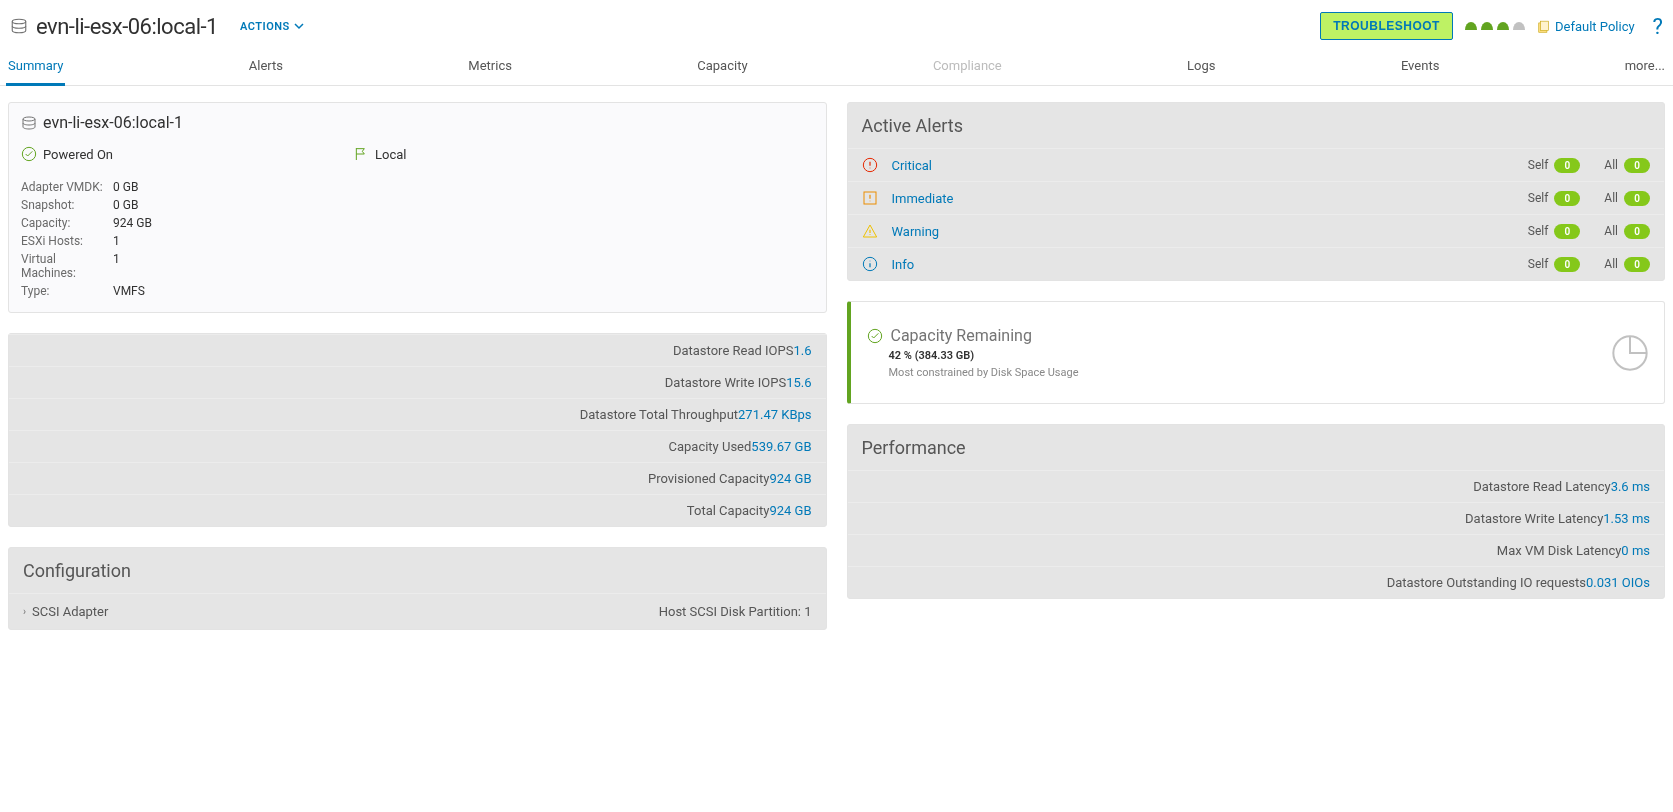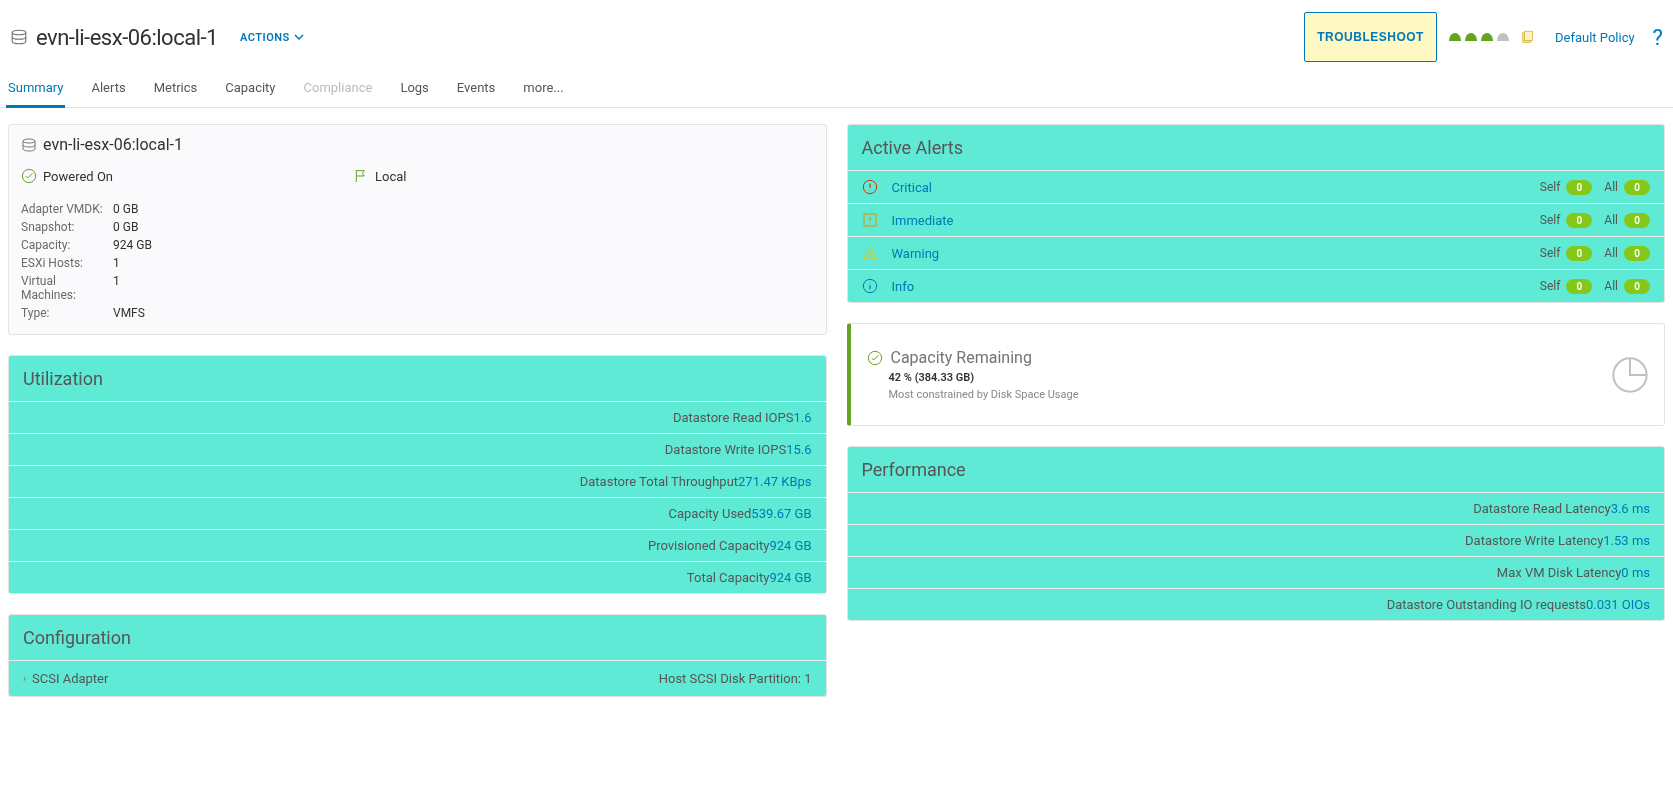--- a/index.html
+++ b/index.html
@@ -5,57 +5,57 @@
   * { box-sizing: border-box; margin: 0; padding: 0; }
   body { font-family: -apple-system, BlinkMacSystemFont, "Segoe UI", Roboto, Arial, sans-serif; font-size: 13px; color: #565656; background: #fff; }
   a { color: #0079b8; text-decoration: none; }
 
   .page-header { display: flex; align-items: center; padding: 12px 10px 6px 10px; }
   .page-header .left { display: flex; align-items: center; gap: 8px; }
   .page-header .title { font-size: 22px; font-weight: 400; color: #313131; letter-spacing: -0.5px; }
   .datastore-icon { width: 18px; height: 18px; color: #737373; }
   .actions-link { color: #0079b8; font-size: 11px; font-weight: 600; letter-spacing: 0.5px; margin-left: 14px; display: inline-flex; align-items: center; gap: 4px; }
   .page-header .right { margin-left: auto; display: flex; align-items: center; gap: 12px; }
-  .troubleshoot-btn { border: 1px solid #0079b8; color: #0079b8; background: #fef9c3; padding: 17px 12px; font-size: 12px; font-weight: 600; letter-spacing: 0.5px; cursor: pointer; border-radius: 2px; }
+  .troubleshoot-btn { border: 1px solid #0079b8; color: #0079b8; background: #bef264; padding: 6px 12px; font-size: 12px; font-weight: 600; letter-spacing: 0.5px; cursor: pointer; border-radius: 2px; }
   .badge-icons { display: flex; gap: 4px; align-items: center; }
   .badge-dot { width: 12px; height: 8px; border-radius: 50% 50% 0 0 / 100% 100% 0 0; background: #62a420; }
   .badge-dot.gray { background: #c1c1c1; }
-  .policy-link { color: #0079b8; font-size: 13px; display:inline-flex; align-items:flex-start; gap:20px; }
+  .policy-link { color: #0079b8; font-size: 13px; display:inline-flex; align-items:flex-end; gap:4px; }
   .help-icon { color: #0079b8; font-size: 22px; font-weight: 400; margin-left: 6px; }
 
-  .tabs { display: flex; gap: 24px; padding: 4px 6px 0 6px; border-bottom: 1px solid #e3e3e3; font-size: 13px; }
+  .tabs { display: flex; gap: 24px; padding: 4px 6px 0 6px; border-bottom: 1px solid #e3e3e3; font-size: 13px; justify-content: space-between; }
   .tabs .tab { padding: 8px 2px 10px 2px; color: #565656; cursor:pointer; }
   .tabs .tab.active { color: #0079b8; border-bottom: 3px solid #0079b8; font-weight: 400; margin-bottom:-1px; }
   .tabs .tab.disabled { color: #bcbcbc; }
 
   .content { display: grid; grid-template-columns: 1fr 1fr; gap: 20px; padding: 16px 8px 30px 8px; }
   .col { display: flex; flex-direction: column; gap: 20px; }
 
-  .card { border: 1px solid #e3e3e3; border-radius: 3px; background: #5eead4; }
+  .card { border: 1px solid #e3e3e3; border-radius: 3px; background: #e5e5e5; }
   .card .card-hdr { padding: 12px 14px; font-size: 18px; color: #565656; }
 
   
   .summary-card { background: #fafafc; }
   .summary-top { padding: 10px 12px 8px 12px; }
   .summary-title { display:flex; align-items:center; gap:6px; font-size:16px; color:#313131; }
   .status-line { display:flex; padding: 6px 12px 10px 12px; text-align: right; }
   .status-item { display:flex; align-items:center; gap:6px; font-size:13px; color:#313131; }
   .status-item.local { margin-left: 240px; }
   .prop-grid { padding: 6px 12px 12px 12px; font-size: 12px; color:#6a6a6a; }
   .prop-row { display:flex; gap: 6px; padding: 2px 0; }
   .prop-row .k { width: 86px; }
   .prop-row .v { color:#313131; }
 
   
   .alert-row { display:flex; align-items:center; border-top:1px solid #ececec; padding: 8px 14px; gap: 14px; }
   .alert-icon { width:16px; display:flex; justify-content:center; }
   .alert-label { color:#0079b8; flex:0 0 auto; font-size:13px; }
   .alert-row .sp { flex:1; }
   .count-pill { background:#85c81a; color:#fff; border-radius:20px; padding:0 10px; font-size:10px; font-weight:600; min-width:26px; text-align:center; display:inline-block; line-height:15px; height:15px; }
-  .self-all { display:flex; align-items:flex-start; gap:12px; font-size:12px; color:#565656; }
+  .self-all { display:flex; align-items:flex-start; gap:24px; font-size:12px; color:#565656; }
   .self-all .grp { display:flex; align-items:center; gap:6px; }
 
   
   .green-card { border:1px solid #e3e3e3; border-left:4px solid #62a420; border-radius:3px; padding:24px 16px; display:flex; align-items:center; position:relative; min-height:90px; }
   .green-card .gc-body { display:flex; flex-direction:column; gap:4px; }
   .green-card .gc-title { display:flex; align-items:center; gap:8px; color:#747474; font-size:16px; }
   .green-card .gc-val { font-size:11px; color:#313131; font-weight:600; padding-left:22px; }
   .green-card .gc-sub { font-size:11px; color:#888; padding-left:22px; }
   .green-card .corner-icon { position:absolute; right:14px; top:50%; transform:translateY(-50%); color:#c1c1c1; }
 
@@ -170,21 +170,20 @@
           </div>
           <div class="prop-row">
             <span class="k">Type:</span>
             <span class="v">VMFS</span>
           </div>
         </div>
     </div>
 
 
     <div class="card">
-      <div class="card-hdr">Utilization</div>
       <div id="util-rows">
           <div class="metric-row">
             <span class="k">Datastore Read IOPS</span>
             <a href="#" class="v">1.6</a>
           </div>
           <div class="metric-row">
             <span class="k">Datastore Write IOPS</span>
             <a href="#" class="v">15.6</a>
           </div>
           <div class="metric-row">

